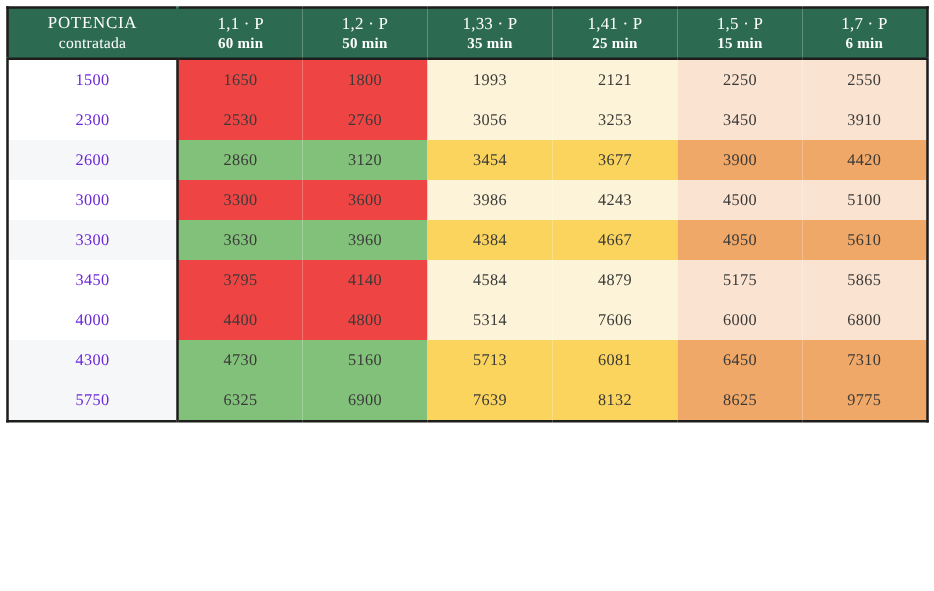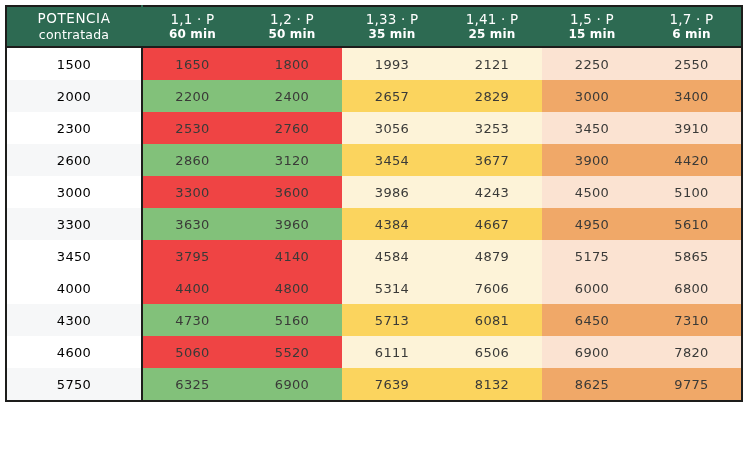--- a/index.html
+++ b/index.html
@@ -14,20 +14,21 @@
     overflow: hidden;
   }
 
   #table-wrap {
     position: absolute;
     left: 5px;
     top: 5px;
     width: 737px;
     height: 339px;
     box-sizing: border-box;
+    font-family: Liberation Serif, serif;
   }
 
   table.power-table {
     border-collapse: collapse;
     width: 737px;
     table-layout: fixed;
   }
 
   
   thead tr.header-row {
@@ -68,21 +69,21 @@
     padding: 0;
     text-align: center;
     vertical-align: middle;
     font-size: 13px;
     color: #3a3a38;
     letter-spacing: 0.3px;
   }
 
   
   td.col-label {
-    color: #000000;
+    color: #6d28d9;
     font-size: 13px;
     text-align: center;
   }
   tr.row-light td.col-label { background: #ffffff; }
   tr.row-dark  td.col-label { background: #f6f7f8; }
 
   
   tr.row-light td.grp-green  { background: #ef4444; }
   tr.row-dark  td.grp-green  { background: #82c17a; }
   tr.row-light td.grp-yellow { background: #fdf3d8; margin-left: 40px; }
@@ -161,29 +162,20 @@
     <tbody id="table-body">
         <tr class="row-light">
           <td class="col-label">1500</td>
           <td class="grp-green">1650</td>
           <td class="grp-green">1800</td>
           <td class="grp-yellow">1993</td>
           <td class="grp-yellow">2121</td>
           <td class="grp-orange">2250</td>
           <td class="grp-orange">2550</td>
         </tr>
-        <tr class="row-dark">
-          <td class="col-label">2000</td>
-          <td class="grp-green">2200</td>
-          <td class="grp-green">2400</td>
-          <td class="grp-yellow">2657</td>
-          <td class="grp-yellow">2829</td>
-          <td class="grp-orange">3000</td>
-          <td class="grp-orange">3400</td>
-        </tr>
         <tr class="row-light">
           <td class="col-label">2300</td>
           <td class="grp-green">2530</td>
           <td class="grp-green">2760</td>
           <td class="grp-yellow">3056</td>
           <td class="grp-yellow">3253</td>
           <td class="grp-orange">3450</td>
           <td class="grp-orange">3910</td>
         </tr>
         <tr class="row-dark">
@@ -233,29 +225,20 @@
         </tr>
         <tr class="row-dark">
           <td class="col-label">4300</td>
           <td class="grp-green">4730</td>
           <td class="grp-green">5160</td>
           <td class="grp-yellow">5713</td>
           <td class="grp-yellow">6081</td>
           <td class="grp-orange">6450</td>
           <td class="grp-orange">7310</td>
         </tr>
-        <tr class="row-light">
-          <td class="col-label">4600</td>
-          <td class="grp-green">5060</td>
-          <td class="grp-green">5520</td>
-          <td class="grp-yellow">6111</td>
-          <td class="grp-yellow">6506</td>
-          <td class="grp-orange">6900</td>
-          <td class="grp-orange">7820</td>
-        </tr>
         <tr class="row-dark">
           <td class="col-label">5750</td>
           <td class="grp-green">6325</td>
           <td class="grp-green">6900</td>
           <td class="grp-yellow">7639</td>
           <td class="grp-yellow">8132</td>
           <td class="grp-orange">8625</td>
           <td class="grp-orange">9775</td>
         </tr>
       </tbody>

